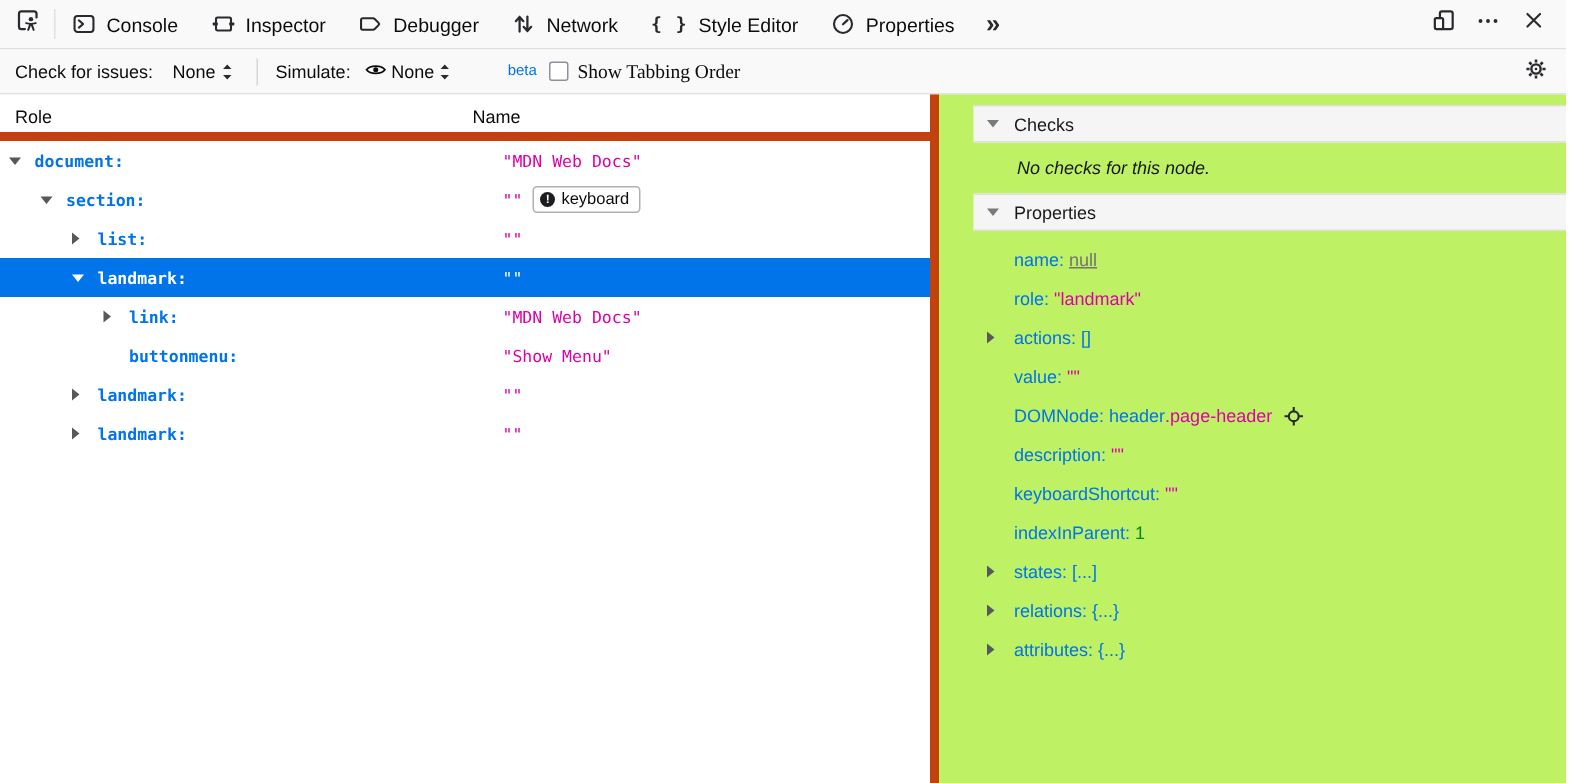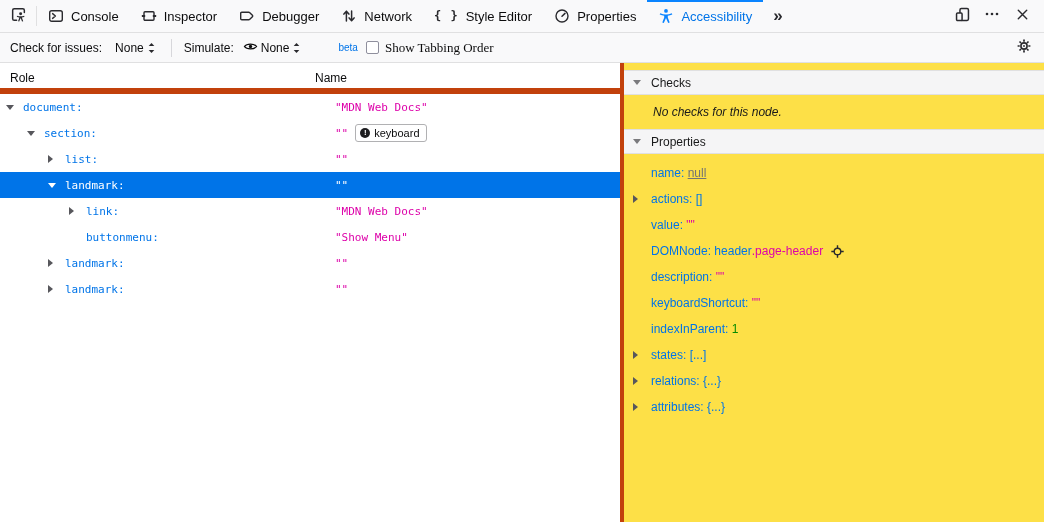--- a/index.html
+++ b/index.html
@@ -57,40 +57,40 @@
   .tree-row {
     height:26px; display:flex; align-items:center; position:relative;
     font-family:"DejaVu Sans Mono", monospace; font-size:11px;
   }
   .tree-row.selected { background:#0074e8; }
   .twisty-box { width:10px; height:10px; flex:none; display:flex; align-items:center; }
   .twisty { width:0; height:0; }
   .twisty.expanded { border-left:4px solid transparent; border-right:4px solid transparent; border-top:5px solid #57575c; }
   .twisty.collapsed { border-top:4px solid transparent; border-bottom:4px solid transparent; border-left:5px solid #57575c; }
   .twisty.none { visibility:hidden; }
-  .tree-role { color:#0074e8; margin-left:7px; white-space:pre; }
+  .tree-role { color:#0074e8; margin-left:7px; white-space:pre;font-weight:bold; }
   .tree-name { position:absolute; left:335px; display:flex; align-items:center; gap:7px; }
   .tree-name-val { color:#dd00a9; white-space:pre; }
   .tree-row.selected .tree-role,
   .tree-row.selected .tree-name-val { color:#fff; }
   .tree-row.selected .twisty.expanded { border-top-color:#fff; }
 
   .badge {
     display:inline-flex; align-items:center; gap:4px;
     border:1px solid #b1b1b3; border-radius:3px; background:#fff;
     padding:1px 6px 1px 4px; font-family:"Liberation Sans", sans-serif;
     font-size:11px; color:#0c0c0d; line-height:14px;
   }
   .badge-dot {
     width:10px; height:10px; border-radius:50%; background:#1d1d20; color:#fff;
     font-size:8px; font-weight:bold; display:flex; align-items:center; justify-content:center;
   }
 
   
-  .right-pane { flex:1; border-left:4px solid #c2410c; background:#fde047; padding-top:7px; font-size:12px; min-width:0; }
+  .right-pane { flex:1; border-left:6px solid #c2410c; background:#bef264; padding-top:7px; font-size:12px; min-width:0;padding-left:23px; }
   .acc-header {
     height:25px; background:#f5f5f6; border-top:1px solid #e0e0e1; border-bottom:1px solid #e0e0e1;
     display:flex; align-items:center; padding-left:9px; gap:8px; color:#18191a;
   }
   .acc-header .twisty.expanded { border-top-color:#7a7a7d; }
   .checks-empty { padding:10px 10px 10px 29px; font-style:italic; color:#18191a; }
   .props { padding-top:6px; }
   .prop-row { height:26px; display:flex; align-items:center; padding-left:9px; white-space:pre; }
   .prop-twisty-box { width:18px; flex:none; display:flex; align-items:center; }
   .prop-name { color:#0074e8; }
@@ -159,29 +159,20 @@
         </div>
         <div class="tab">
           <span class="ticon">
             <svg width="16" height="16" viewBox="0 0 16 16">
               <circle cx="8" cy="8" r="6" fill="none" stroke="currentColor" stroke-width="1.4"></circle>
               <path d="M8 8.2 11 5.4" fill="none" stroke="currentColor" stroke-width="1.5" stroke-linecap="round"></path>
             </svg>
           </span>
           <span>Properties</span>
         </div>
-        <div class="tab active">
-          <span class="ticon">
-            <svg width="16" height="16" viewBox="0 0 16 16" fill="currentColor">
-              <circle cx="8" cy="2.9" r="1.9"></circle>
-              <path d="M2.2 5.2c1.9.8 3.8 1.2 5.8 1.2s3.9-.4 5.8-1.2l.5 1.4c-1.5.6-3 1-4.5 1.1v1.8l1.9 4.9-1.5.6-2.2-5-2.2 5-1.5-.6 1.9-4.9V7.7c-1.5-.1-3-.5-4.5-1.1z"></path>
-            </svg>
-          </span>
-          <span>Accessibility</span>
-        </div>
       </div>
     <div class="more-tabs">
       <span>»</span>
     </div>
     <div class="tabbar-right">
       <div class="tbtn">
         <span class="ticon"><svg width="17" height="17" viewBox="0 0 16 16">
               <rect x="5.6" y="2.4" width="8" height="11.2" rx="1.3" fill="none" stroke="currentColor" stroke-width="1.4"></rect>
               <rect x="2.4" y="6.6" width="5.2" height="7" rx="1" fill="#f9f9fa" stroke="currentColor" stroke-width="1.4"></rect>
             </svg></span>
@@ -335,20 +326,21 @@
       </div>
       <div class="checks-empty">No checks for this node.</div>
       <div class="acc-header">
         <span class="twisty-box">
             <span class="twisty expanded"></span>
           </span>
         <span class="acc-title">Properties</span>
       </div>
       <div class="props" id="props">
           <div class="prop-row"><span class="prop-twisty-box"><span class="twisty none"></span></span><span class="prop-name">name: </span><span class="val-null">null</span></div>
+          <div class="prop-row"><span class="prop-twisty-box"><span class="twisty none"></span></span><span class="prop-name">role: </span><span class="val-string">"landmark"</span></div>
           <div class="prop-row"><span class="prop-twisty-box"><span class="twisty collapsed"></span></span><span class="prop-name">actions: </span><span class="val-object">[]</span></div>
           <div class="prop-row"><span class="prop-twisty-box"><span class="twisty none"></span></span><span class="prop-name">value: </span><span class="val-string">""</span></div>
           <div class="prop-row"><span class="prop-twisty-box"><span class="twisty none"></span></span><span class="prop-name">DOMNode: </span><span class="val-object">header</span><span class="val-string">.page-header</span><span class="inspect-btn"><svg width="15" height="15" viewBox="0 0 16 16">
                 <circle cx="8" cy="8" r="3.5" fill="none" stroke="currentColor" stroke-width="1.5"></circle>
                 <path d="M8 1.4v3M8 11.6v3M1.4 8h3M11.6 8h3" fill="none" stroke="currentColor" stroke-width="1.5"></path>
               </svg></span></div>
           <div class="prop-row"><span class="prop-twisty-box"><span class="twisty none"></span></span><span class="prop-name">description: </span><span class="val-string">""</span></div>
           <div class="prop-row"><span class="prop-twisty-box"><span class="twisty none"></span></span><span class="prop-name">keyboardShortcut: </span><span class="val-string">""</span></div>
           <div class="prop-row"><span class="prop-twisty-box"><span class="twisty none"></span></span><span class="prop-name">indexInParent: </span><span class="val-number">1</span></div>
           <div class="prop-row"><span class="prop-twisty-box"><span class="twisty collapsed"></span></span><span class="prop-name">states: </span><span class="val-object">[...]</span></div>

